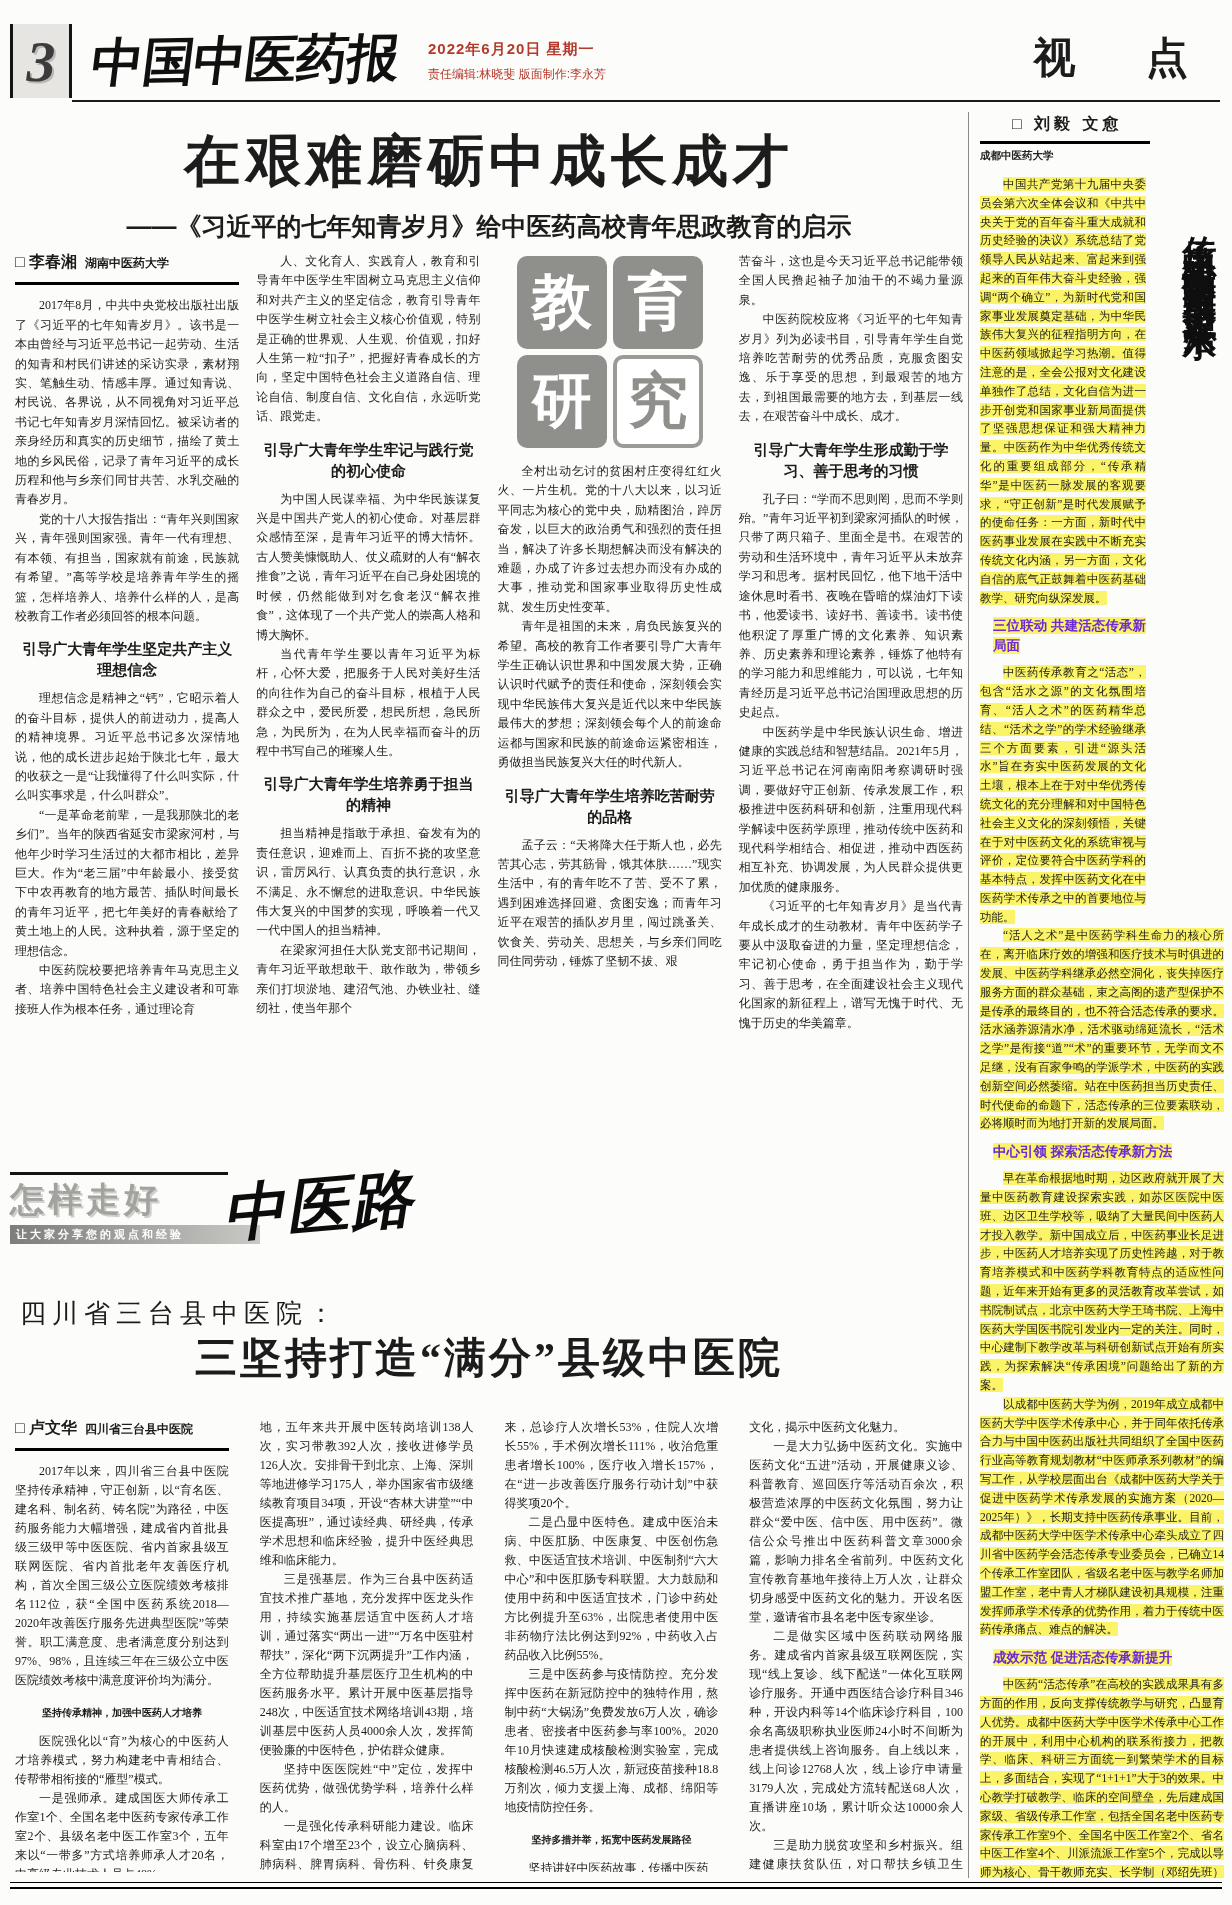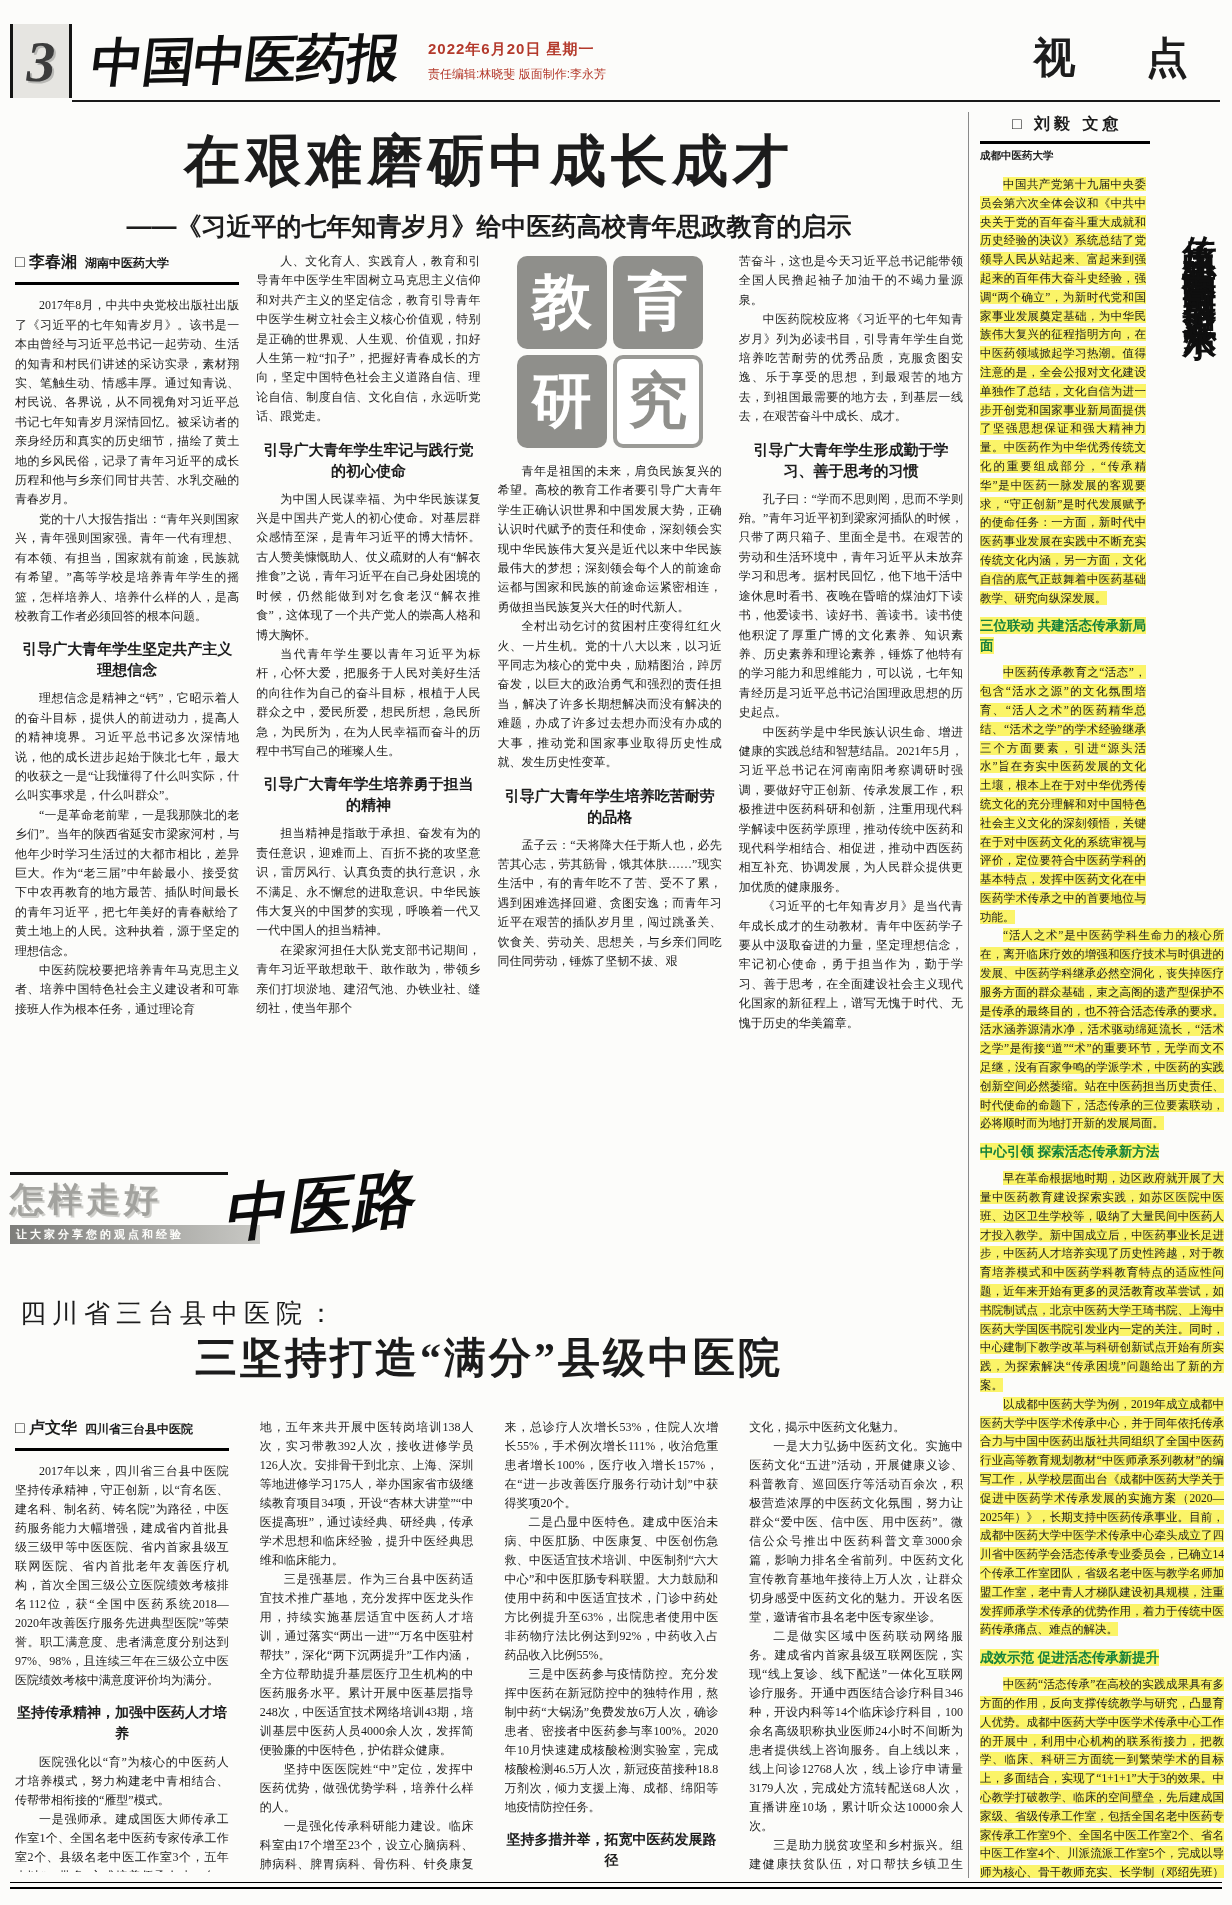--- a/index.html
+++ b/index.html
@@ -37,40 +37,40 @@
 
   
   .vrule{position:absolute;left:968px;top:112px;height:1766px;border-left:1px solid #8a8a8a;}
   .right-art{position:absolute;left:980px;top:114px;width:244px;height:1764px;overflow:hidden;}
   .r-byline{border-bottom:3px solid #000;width:170px;padding-bottom:6px;}
   .r-byline .nm{font:bold 16px "Liberation Sans",sans-serif;letter-spacing:4px;padding-left:32px;}
   .r-affil{font:bold 10.5px "Liberation Sans",sans-serif;margin-top:5px;color:#222;}
   .rbody{margin-top:12px;font-size:11.5px;line-height:18.8px;text-align:justify;}
   .rbody p{margin:0;text-indent:2em;}
   .rbody p span, .rbody h5 span{background:#fbf468;box-decoration-break:clone;-webkit-box-decoration-break:clone;padding:1px 0;}
-  .rbody h5{font:bold 13.5px "Liberation Sans",sans-serif;line-height:20px;margin:9px 0 7px;color:#15803d;text-indent:0;}
+  .rbody h5{font:bold 13.5px "Liberation Sans",sans-serif;line-height:20px;margin:9px 13px 7px;color:#6d28d9;text-indent:0;}
   .vtitle{float:right;writing-mode:vertical-rl;text-orientation:upright;height:702px;
     font:900 34px "Liberation Serif",serif;letter-spacing:5px;margin:34px 2px 10px 30px;color:#0f0f0f;}
 
   
   .banner{position:absolute;left:10px;top:1172px;width:505px;height:90px;}
   .banner .btop{width:218px;border-top:3px solid #141414;padding-top:2px;
     font:900 34px "Liberation Sans",sans-serif;color:#a2a29e;text-shadow:2px 2px 0 #cfcfcb;letter-spacing:4px;}
   .banner .ribbon{width:238px;margin-top:2px;background:linear-gradient(90deg,#7d7d7a,#c9c9c5);
     color:#fdfdfb;font:bold 11px "Liberation Sans",sans-serif;letter-spacing:3px;padding:2px 6px;}
   .banner .script{position:absolute;left:212px;top:-8px;font:italic 900 62px "Liberation Serif",serif;
     transform:rotate(-5deg);letter-spacing:2px;color:#0c0c0c;}
 
   
   .kicker{position:absolute;left:20px;top:1296px;font:26px "Liberation Serif",serif;letter-spacing:6px;}
   .bot-hl{position:absolute;left:15px;top:1330px;width:948px;text-align:center;
     font:900 42px "Liberation Serif",serif;letter-spacing:3px;}
   .bcols{position:absolute;left:15px;top:1418px;width:948px;height:454px;display:flex;gap:31px;}
   .bcols .col{font-size:12px;line-height:19px;}
-  .bcols h4{font-size:14px;}
+  .bcols h4{font-size:10px;}
   .footrule{position:absolute;left:10px;right:10px;top:1882px;height:4px;border-top:1px solid #000;border-bottom:2px solid #000;}
 </style>
 </head>
 <body>
 
 <div class="page">
 
   <div class="pagenum">
       <span>3</span>
     </div>
@@ -106,22 +106,22 @@
       <p>担当精神是指敢于承担、奋发有为的责任意识，迎难而上、百折不挠的攻坚意识，雷厉风行、认真负责的执行意识，永不满足、永不懈怠的进取意识。中华民族伟大复兴的中国梦的实现，呼唤着一代又一代中国人的担当精神。</p>
       <p>在梁家河担任大队党支部书记期间，青年习近平敢想敢干、敢作敢为，带领乡亲们打坝淤地、建沼气池、办铁业社、缝纫社，使当年那个</p>
     </div>
     <div class="col">
       <div class="stamp">
         <div class="on">教</div>
         <div class="on">育</div>
         <div class="on">研</div>
         <div class="off">究</div>
       </div>
+      <p>全村出动乞讨的贫困村庄变得红红火火、一片生机。党的十八大以来，以习近平同志为核心的党中央，励精图治，踔厉奋发，以巨大的政治勇气和强烈的责任担当，解决了许多长期想解决而没有解决的难题，办成了许多过去想办而没有办成的大事，推动党和国家事业取得历史性成就、发生历史性变革。</p>
       <p>青年是祖国的未来，肩负民族复兴的希望。高校的教育工作者要引导广大青年学生正确认识世界和中国发展大势，正确认识时代赋予的责任和使命，深刻领会实现中华民族伟大复兴是近代以来中华民族最伟大的梦想；深刻领会每个人的前途命运都与国家和民族的前途命运紧密相连，勇做担当民族复兴大任的时代新人。</p>
-      <p>全村出动乞讨的贫困村庄变得红红火火、一片生机。党的十八大以来，以习近平同志为核心的党中央，励精图治，踔厉奋发，以巨大的政治勇气和强烈的责任担当，解决了许多长期想解决而没有解决的难题，办成了许多过去想办而没有办成的大事，推动党和国家事业取得历史性成就、发生历史性变革。</p>
       <h4>引导广大青年学生培养吃苦耐劳的品格</h4>
       <p>孟子云：“天将降大任于斯人也，必先苦其心志，劳其筋骨，饿其体肤……”现实生活中，有的青年吃不了苦、受不了累，遇到困难选择回避、贪图安逸；而青年习近平在艰苦的插队岁月里，闯过跳蚤关、饮食关、劳动关、思想关，与乡亲们同吃同住同劳动，锤炼了坚韧不拔、艰</p>
     </div>
     <div class="col">
       <p style="text-indent:0">苦奋斗，这也是今天习近平总书记能带领全国人民撸起袖子加油干的不竭力量源泉。</p>
       <p>中医药院校应将《习近平的七年知青岁月》列为必读书目，引导青年学生自觉培养吃苦耐劳的优秀品质，克服贪图安逸、乐于享受的思想，到最艰苦的地方去，到祖国最需要的地方去，到基层一线去，在艰苦奋斗中成长、成才。</p>
       <h4>引导广大青年学生形成勤于学习、善于思考的习惯</h4>
       <p>孔子曰：“学而不思则罔，思而不学则殆。”青年习近平初到梁家河插队的时候，只带了两只箱子、里面全是书。在艰苦的劳动和生活环境中，青年习近平从未放弃学习和思考。据村民回忆，他下地干活中途休息时看书、夜晚在昏暗的煤油灯下读书，他爱读书、读好书、善读书。读书使他积淀了厚重广博的文化素养、知识素养、历史素养和理论素养，锤炼了他特有的学习能力和思维能力，可以说，七年知青经历是习近平总书记治国理政思想的历史起点。</p>
       <p>中医药学是中华民族认识生命、增进健康的实践总结和智慧结晶。2021年5月，习近平总书记在河南南阳考察调研时强调，要做好守正创新、传承发展工作，积极推进中医药科研和创新，注重用现代科学解读中医药学原理，推动传统中医药和现代科学相结合、相促进，推动中西医药相互补充、协调发展，为人民群众提供更加优质的健康服务。</p>
       <p>《习近平的七年知青岁月》是当代青年成长成才的生动教材。青年中医药学子要从中汲取奋进的力量，坚定理想信念，牢记初心使命，勇于担当作为，勤于学习、善于思考，在全面建设社会主义现代化国家的新征程上，谱写无愧于时代、无愧于历史的华美篇章。</p>

